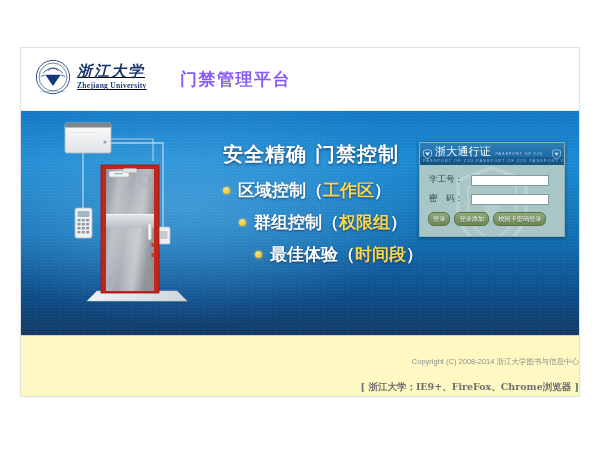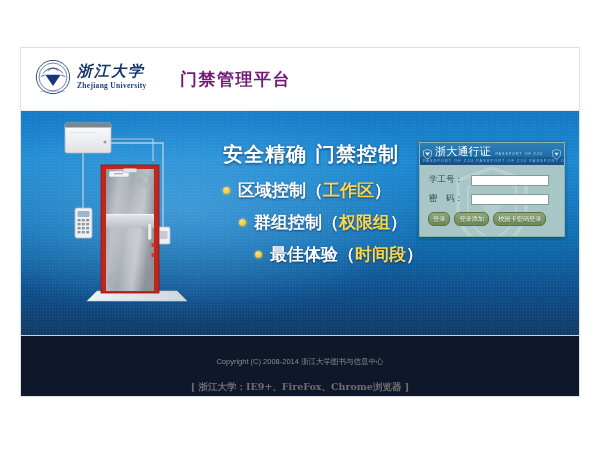--- a/index.html
+++ b/index.html
@@ -29,21 +29,21 @@
   
   .header {
     position: relative;
     height: 62px;
     background: #ffffff;
     border-bottom: 1px solid #eeeeee;
   }
   .logo-wrap {
     position: absolute;
     left: 14px; top: 11px;
-    display: flex; align-items: center;
+    display: flex; align-items: center; text-decoration: underline;
   }
   .seal {
     width: 36px; height: 36px;
     flex: 0 0 36px;
   }
   .univ-name {
     margin-left: 6px;
     display: flex; flex-direction: column;
     justify-content: center;
     line-height: 1;
@@ -65,21 +65,21 @@
     letter-spacing: 0.3px;
     margin-top: 3px;
     white-space: nowrap;
   }
   .app-title {
     position: absolute;
     left: 159px; top: 20px;
     font-family: "DejaVu Sans", sans-serif;
     font-size: 17px;
     font-weight: bold;
-    color: #701a75;
+    color: #8b5cf6;
     letter-spacing: 1.5px;
     white-space: nowrap;
   }
 
   
   .banner {
     position: relative;
     height: 224px;
     background:
       radial-gradient(ellipse 70% 90% at 30% 40%, rgba(60,160,225,0.55) 0%, rgba(60,160,225,0) 62%),
@@ -236,23 +236,23 @@
     padding: 3px 4px;
     white-space: nowrap;
     text-shadow: 0 1px 1px rgba(0,0,0,0.45);
     cursor: pointer;
   }
 
   
   .footer {
     position: relative;
     height: 81px;
-    background: #0f172a;
+    background: #fef9c3;
     border-top: 1px solid #cfcfcf;
-    text-align: center;
+    text-align: right;
   }
   .foot1 {
     font-family: "Liberation Sans", sans-serif;
     font-size: 7.5px;
     color: #8d8d8d;
     padding-top: 21px;
     white-space: nowrap;
   }
   .foot2 {
     font-family: "DejaVu Serif", serif;

